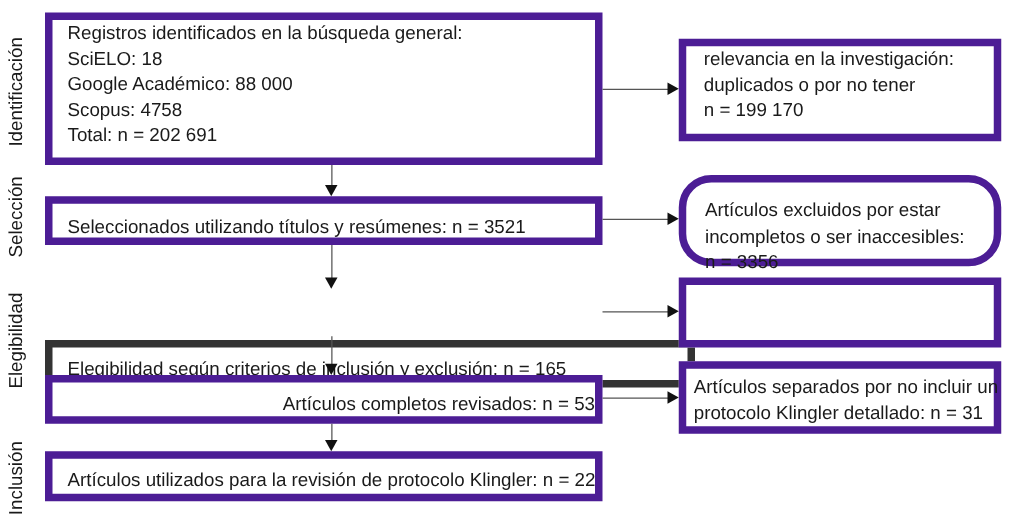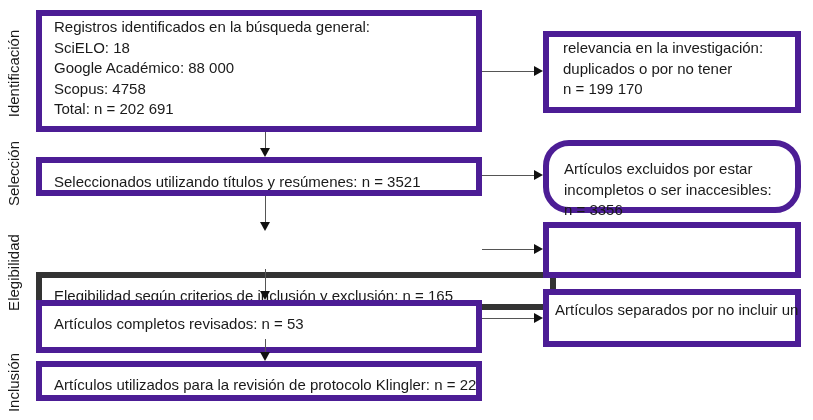--- a/index.html
+++ b/index.html
@@ -37,21 +37,21 @@
 </div>
 
 <div class="box" style="left:36px; top:157px; width:446px; height:39px; padding-top:9px;">
   <span class="line">Seleccionados utilizando títulos y resúmenes: n = 3521</span>
 </div>
 
 <div class="box dark" style="left:36px; top:231px; width:520px; height:38px; padding-top:8px;margin-top:41px;">
   <span class="line">Elegibilidad según criterios de inclusión y exclusión: n = 165</span>
 </div>
 
-<div class="box" style="left:36px; top:300px; width:446px; height:53px; padding-top:8px;">
+<div class="box" style="left:36px; top:300px; width:446px; height:39px; padding-top:8px;text-align:right;">
   <span class="line">Artículos completos revisados: n = 53</span>
 </div>
 
 <div class="box" style="left:36px; top:361px; width:446px; height:40px; padding-top:8px;">
   <span class="line">Artículos utilizados para la revisión de protocolo Klingler: n = 22</span>
 </div>
 
 <div class="box" style="left:543px; top:31px; width:258px; height:82px; padding-top:1px; padding-left:14px;">
   <span class="line">relevancia en la investigación:</span>
   <span class="line">duplicados o por no tener</span>
@@ -62,20 +62,21 @@
   <span class="line">Artículos excluidos por estar</span>
   <span class="line">incompletos o ser inaccesibles:</span>
   <span class="line">n = 3356</span>
 </div>
 
 <div class="box" style="left:543px; top:222px; width:258px; height:56px; padding-top:4px; padding-left:9px;">
 </div>
 
 <div class="box" style="left:543px; top:289px; width:258px; height:58px; padding-top:5px; padding-left:6px;">
   <span class="line">Artículos separados por no incluir un</span>
+  <span class="line">protocolo Klingler detallado: n = 31</span>
 </div>
 
 <div class="vline" style="left:265px; top:132px; height:17px;"></div>
 <div class="arrow-down" style="left:260px; top:148px;"></div>
 
 <div class="vline" style="left:265px; top:196px; height:27px;"></div>
 <div class="arrow-down" style="left:260px; top:222px;"></div>
 
 <div class="vline" style="left:265px; top:269px; height:23px;"></div>
 <div class="arrow-down" style="left:260px; top:291px;"></div>

